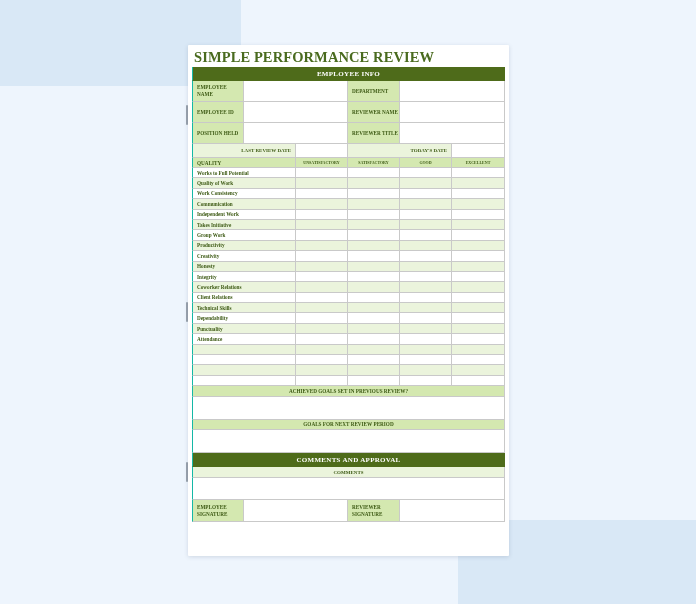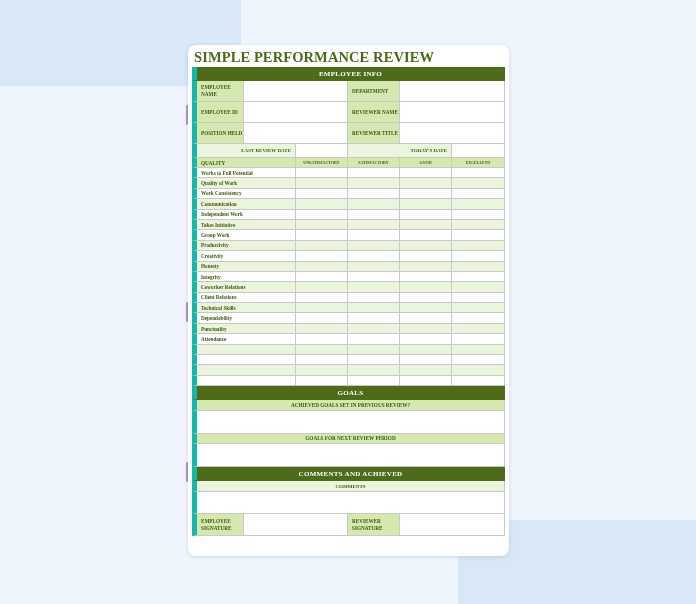--- a/index.html
+++ b/index.html
@@ -8,38 +8,38 @@
     background: #eef5fd;
     font-family: "DejaVu Serif", "Liberation Serif", serif;
   }
   .bg-block { position: absolute; background: #d9e8f6; }
   .bg-tl { left: 0; top: 0; width: 241px; height: 86px; }
   .bg-br { left: 458px; top: 520px; width: 238px; height: 84px; }
   .edge-mark { position: absolute; left: 186px; width: 2px; background: #9aa3ad; border-radius: 1px; }
 
   .card {
     position: absolute; left: 188px; top: 45px; width: 321px; height: 511px;
-    background: #ffffff; border-radius: 8px;
+    background: #ffffff; border-radius: 1px;
     box-shadow: 0 1px 4px rgba(60,80,110,0.18);
   }
   .title {
     position: absolute; left: 6px; top: 4px;
     font-family: "Liberation Serif", "DejaVu Serif", serif;
     font-weight: bold; font-size: 14.5px; color: #4a6b1f; letter-spacing: 0.1px;
     white-space: nowrap;
   }
   .sheet { position: absolute; left: 4px; top: 22px; width: 313px; }
   .row { display: flex; width: 313px; box-sizing: border-box; }
   .cell {
     box-sizing: border-box; border-right: 1px solid #c9c9c9; border-bottom: 1px solid #c9c9c9;
     font-family: "Liberation Serif", "DejaVu Serif", serif;
     font-weight: bold; color: #3d5a14; display: flex; align-items: center;
     overflow: hidden;
   }
-  .cell:first-child { border-left: 5px solid #14b8a6; }
+  .cell:first-child { border-left: 1px solid #14b8a6; }
   .sec-head {
     background: #4e6b1a; color: #ffffff; justify-content: center;
     font-size: 7px; letter-spacing: 0.3px; height: 14px; width: 313px;
     border-color: #4e6b1a;
   }
   .lab { background: #d4e8b0; font-size: 5.2px; line-height: 7px; padding-left: 4px; }
   .val { background: #ffffff; }
   .sub { background: #ebf4dc; font-size: 5px; }
   .center { justify-content: center; }
   .right { justify-content: flex-end; padding-right: 4px; }
@@ -245,38 +245,35 @@
         </div>
         <div class="row q-row">
           <div class="cell c-q qname"></div>
           <div class="cell c-r"></div>
           <div class="cell c-r"></div>
           <div class="cell c-r"></div>
           <div class="cell c-r5"></div>
         </div>
       </div>
 
-    <div class="row">
-        <div class="cell sec-head">GOALS</div>
-      </div>
     <div class="row" style="height:11px">
         <div class="cell lab center" style="width:313px;padding-left:0">ACHIEVED GOALS SET IN PREVIOUS REVIEW?</div>
       </div>
     <div class="row" style="height:23px">
         <div class="cell blank"></div>
       </div>
     <div class="row" style="height:10px">
         <div class="cell lab center" style="width:313px;padding-left:0">GOALS FOR NEXT REVIEW PERIOD</div>
       </div>
     <div class="row" style="height:23px">
         <div class="cell blank"></div>
       </div>
 
     <div class="row">
-        <div class="cell sec-head">COMMENTS AND ACHIEVED</div>
+        <div class="cell sec-head">COMMENTS AND APPROVAL</div>
       </div>
     <div class="row" style="height:11px">
         <div class="cell sub center" style="width:313px">COMMENTS</div>
       </div>
     <div class="row" style="height:22px">
         <div class="cell blank"></div>
       </div>
     <div class="row" style="height:22px">
       <div class="cell lab c-lab">EMPLOYEE SIGNATURE</div>
       <div class="cell val c-val"></div>

